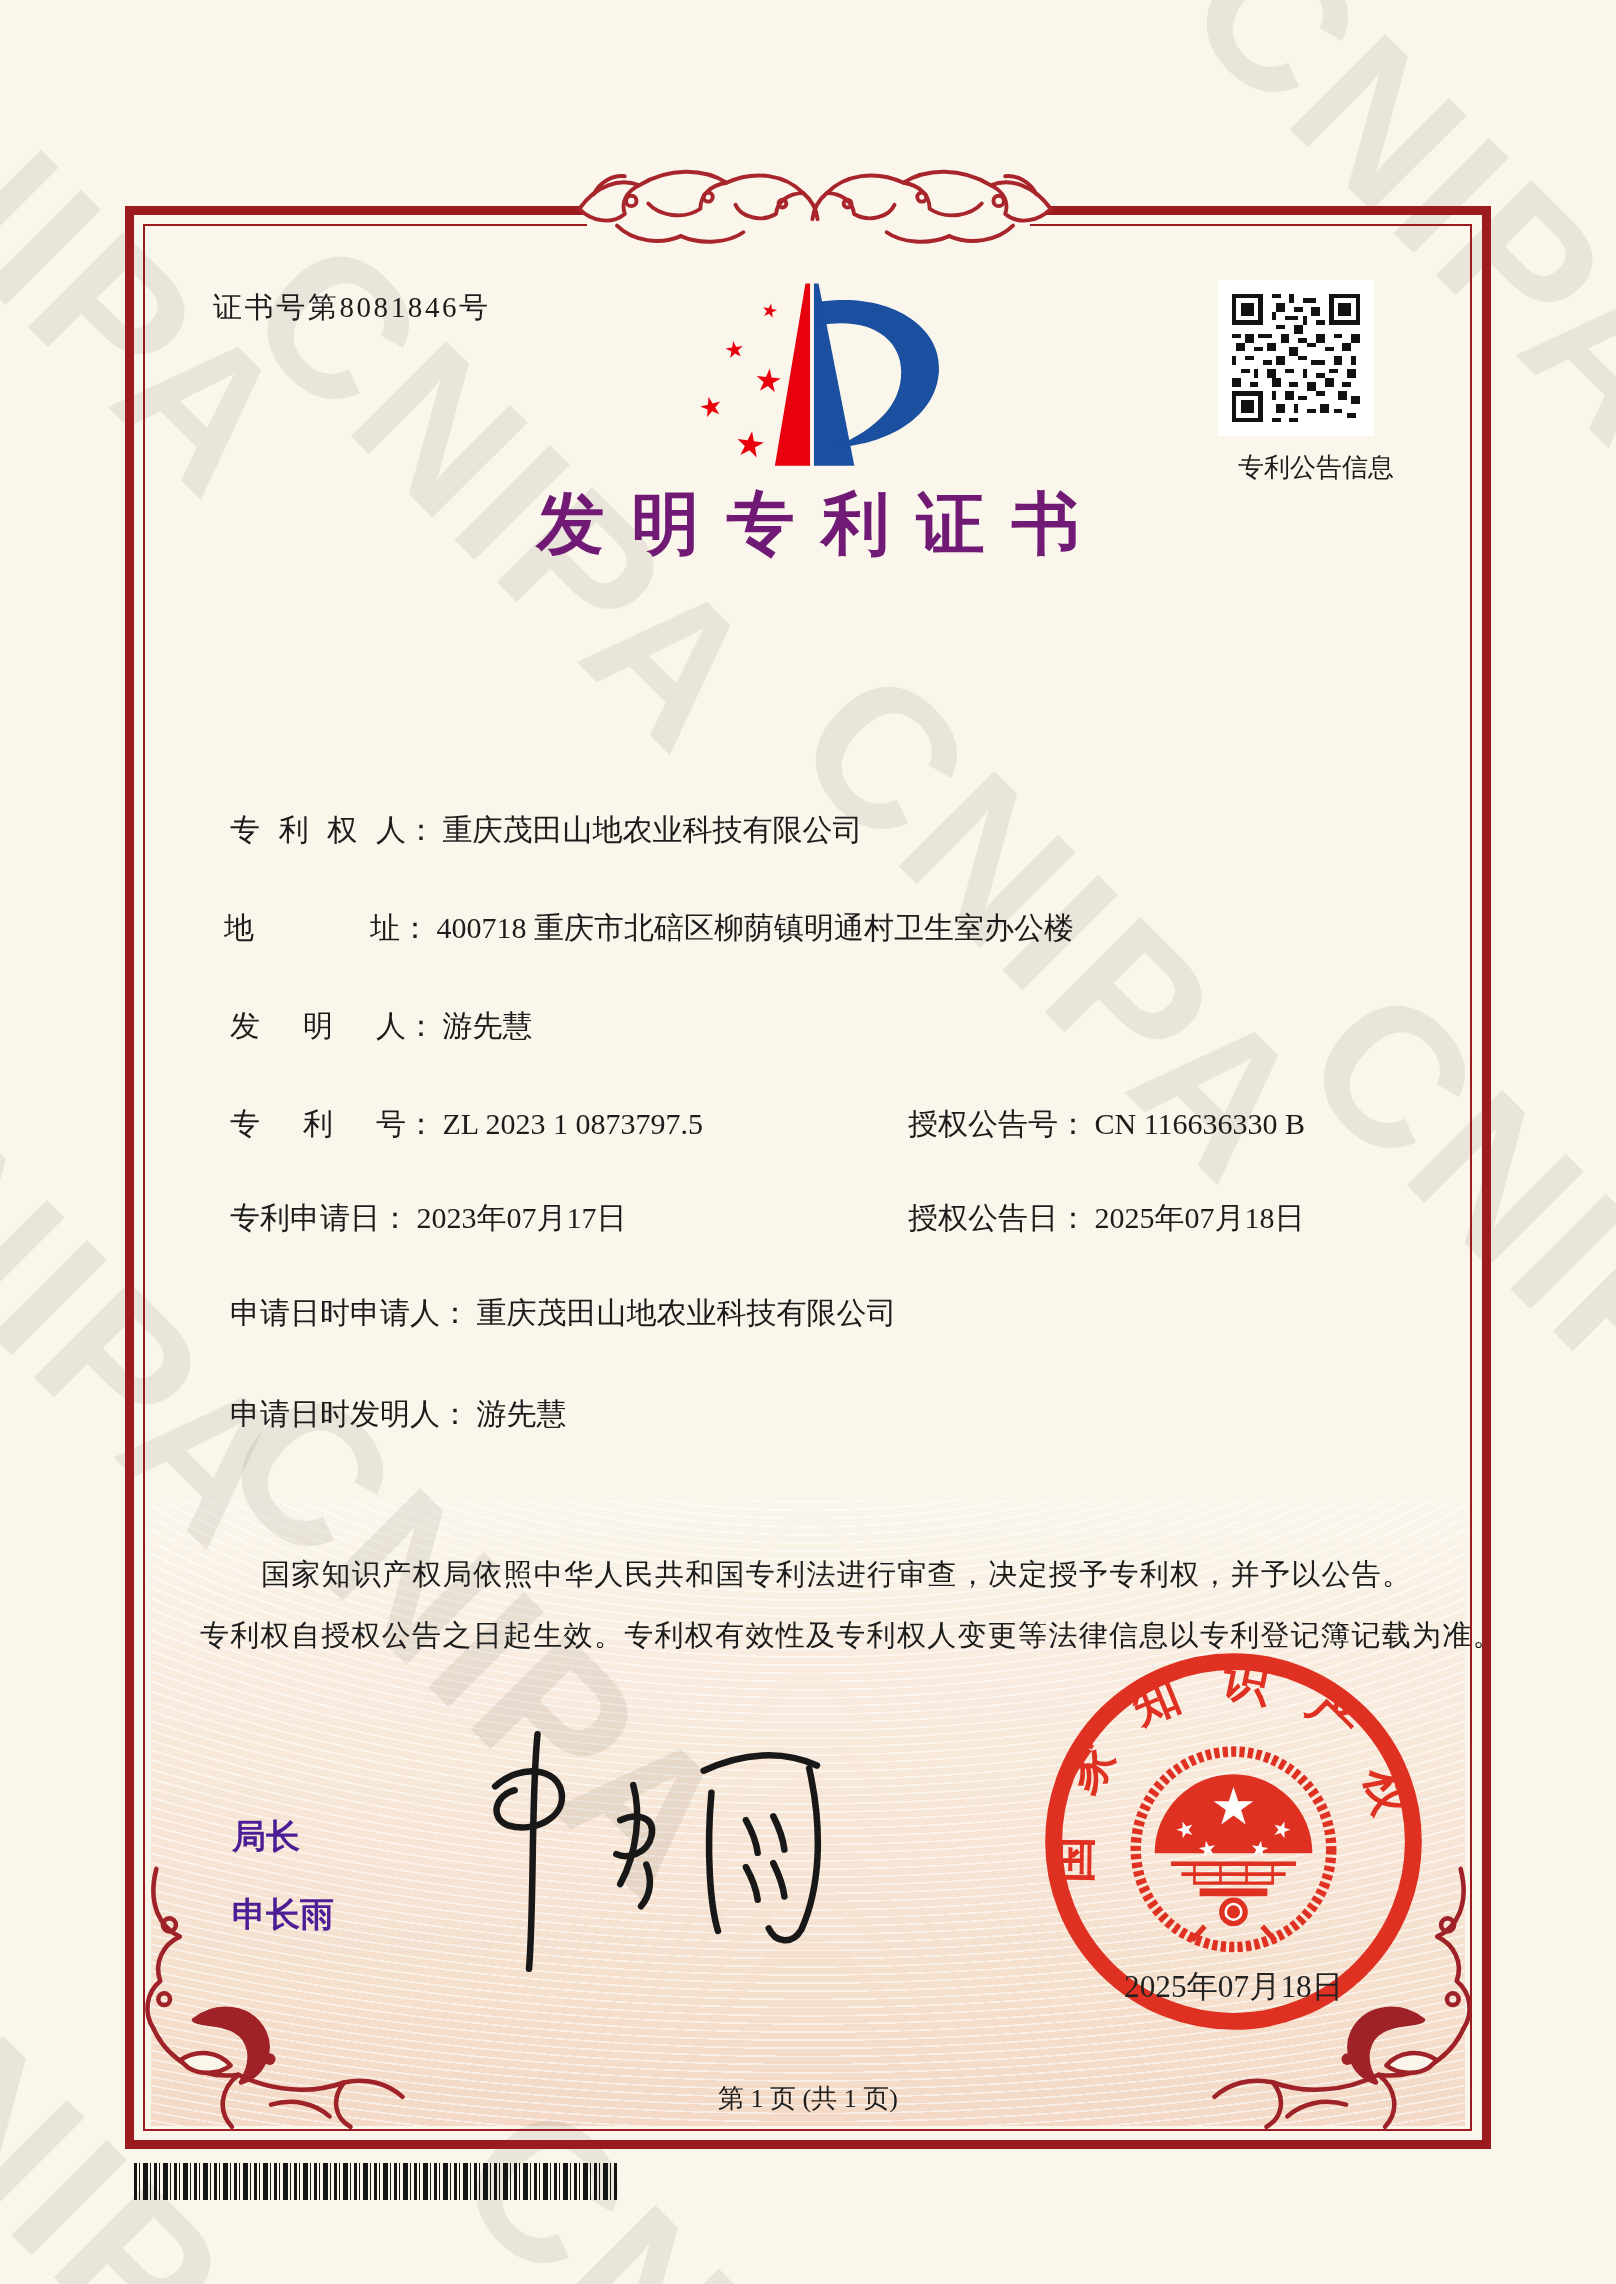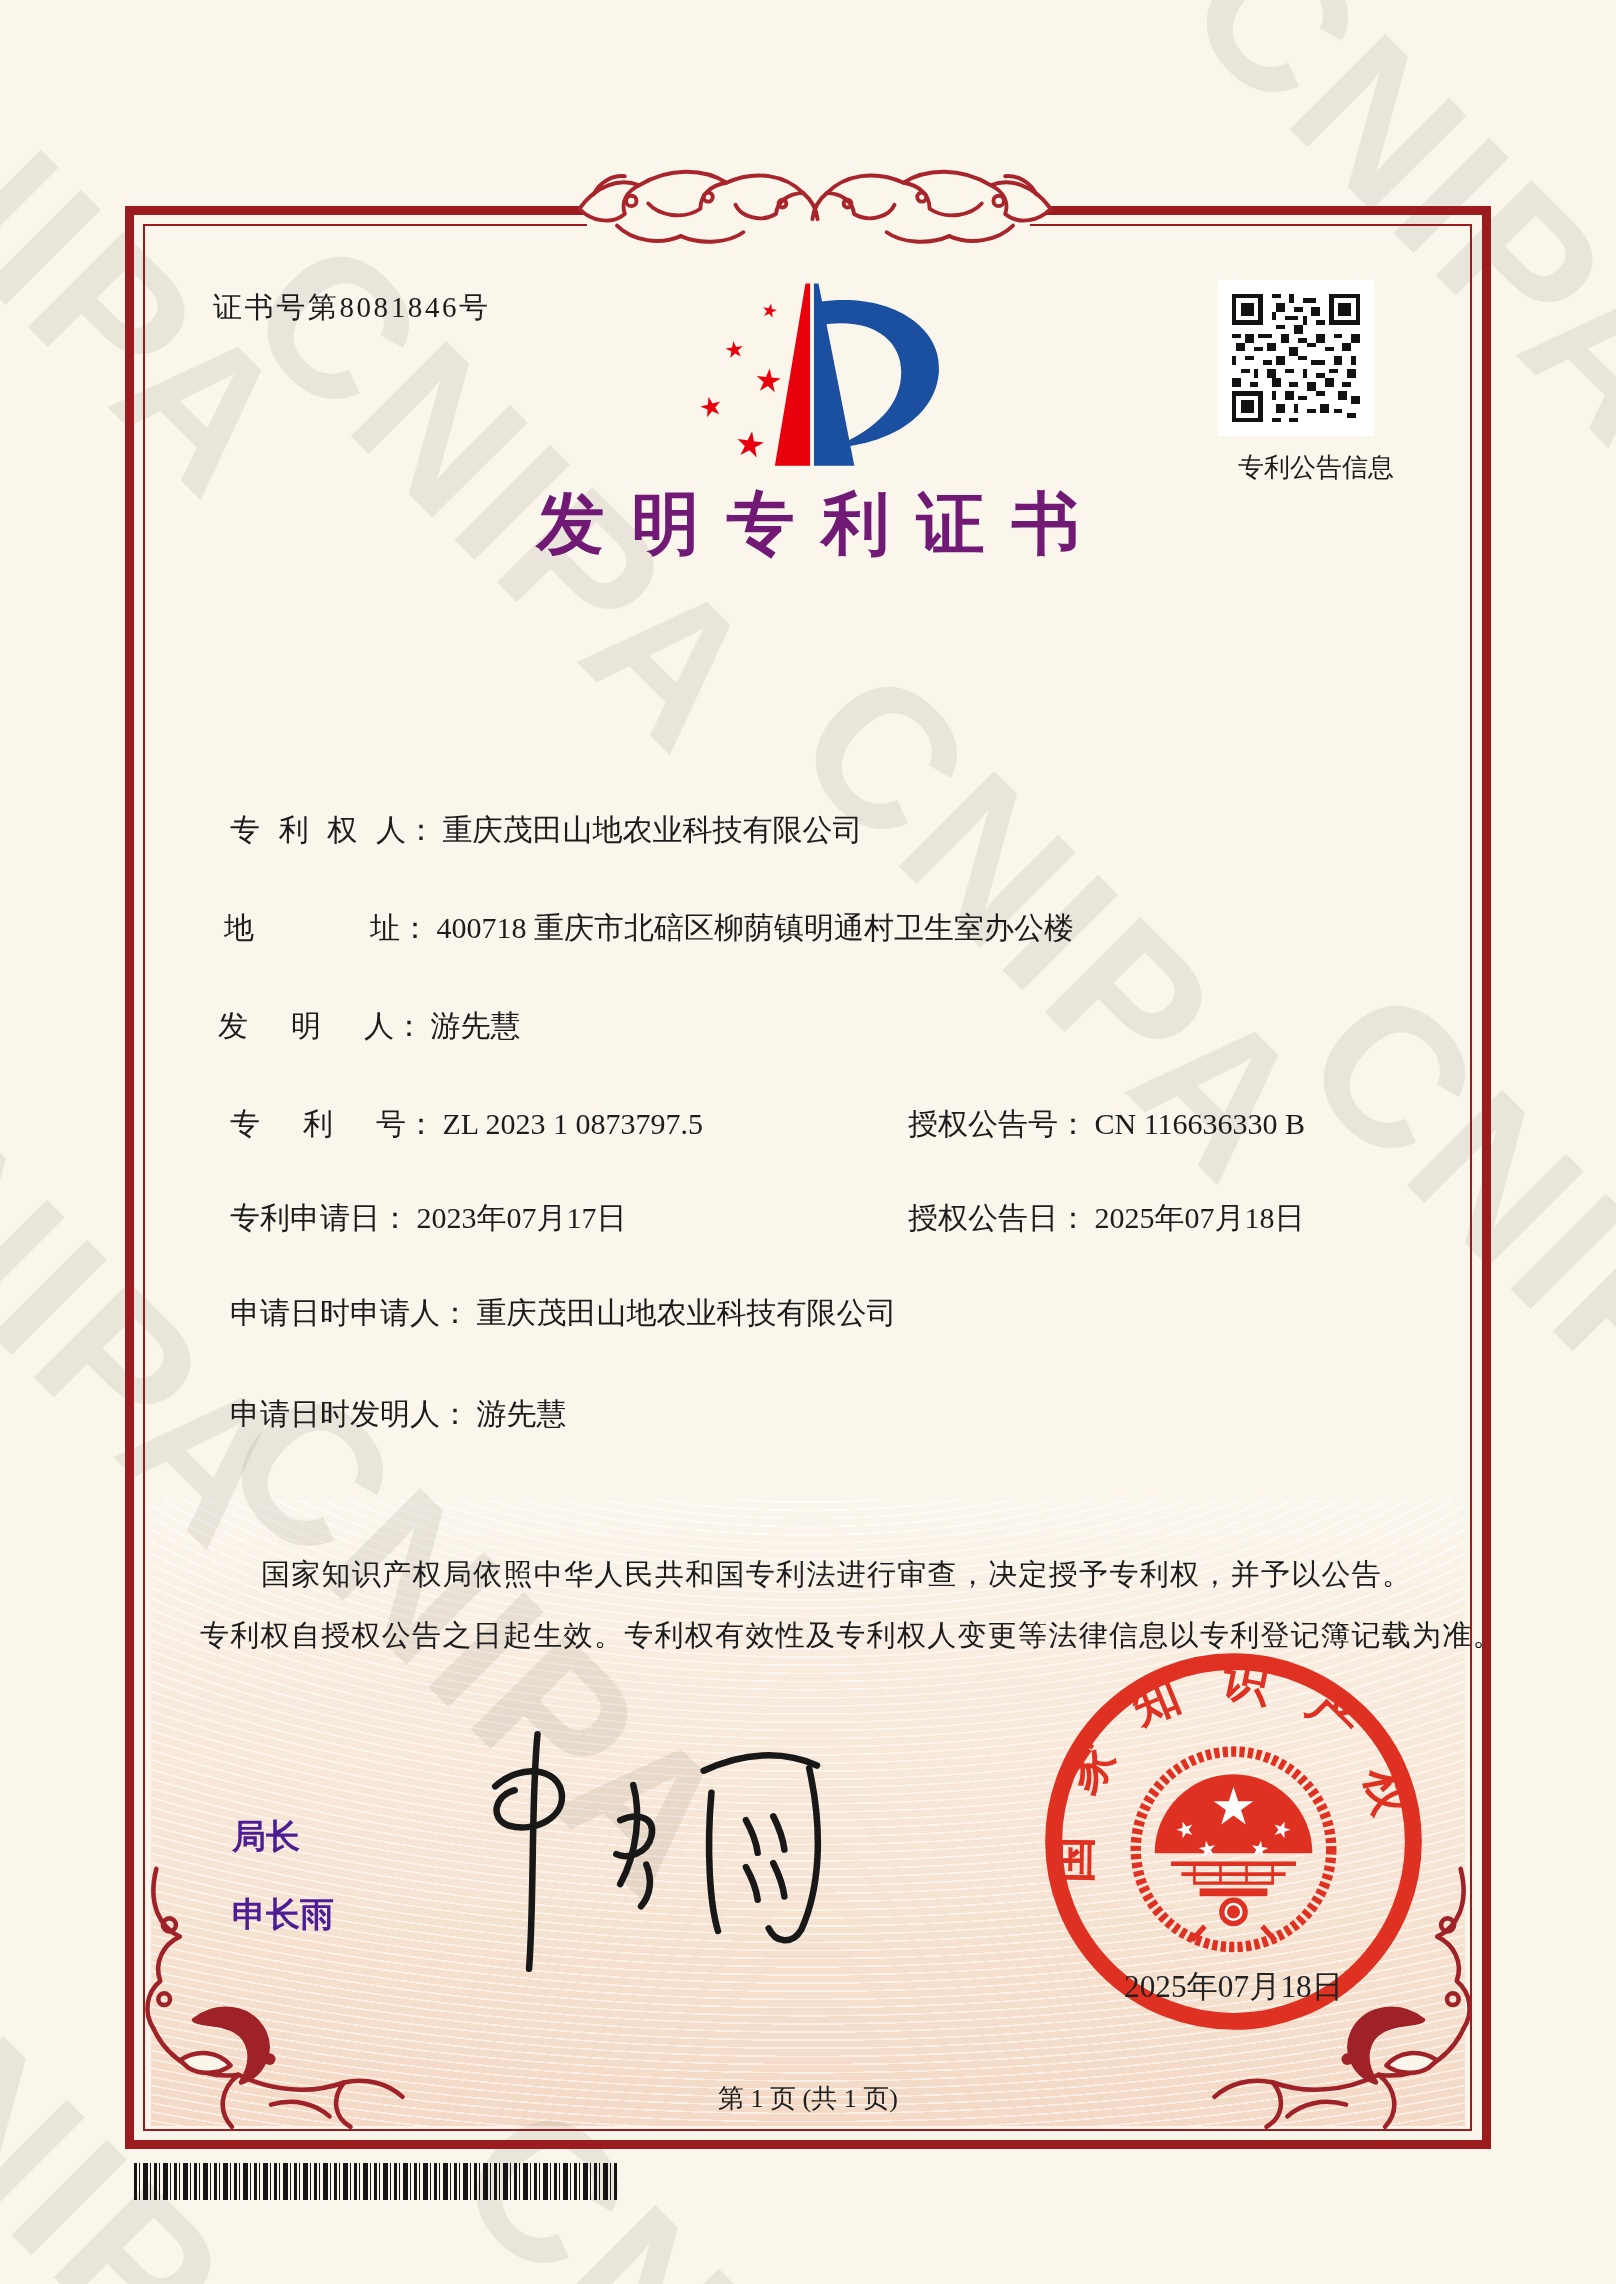--- a/index.html
+++ b/index.html
@@ -177,21 +177,21 @@
   <div class="qr-label">专利公告信息</div>
 
   <div class="title">发明专利证书</div>
 
   <div class="row" style="left:230px;top:810px">
     <span class="lbl">专利权人</span><span>：</span><span class="val">重庆茂田山地农业科技有限公司</span>
   </div>
   <div class="row" style="left:224px;top:908px">
     <span class="lbl">地址</span><span>：</span><span class="val">400718 重庆市北碚区柳荫镇明通村卫生室办公楼</span>
   </div>
-  <div class="row" style="left:218px;top:1006px">
+  <div class="row" style="left:230px;top:1006px">
     <span class="lbl">发明人</span><span>：</span><span class="val">游先慧</span>
   </div>
   <div class="row" style="left:230px;top:1104px">
     <span class="lbl">专利号</span><span>：</span><span class="val">ZL 2023 1 0873797.5</span>
   </div>
   <div class="row" style="left:908px;top:1104px">
     <span class="lbl n">授权公告号</span><span>：</span><span class="val">CN 116636330 B</span>
   </div>
   <div class="row" style="left:230px;top:1198px">
     <span class="lbl n">专利申请日</span><span>：</span><span class="val">2023年07月17日</span>

